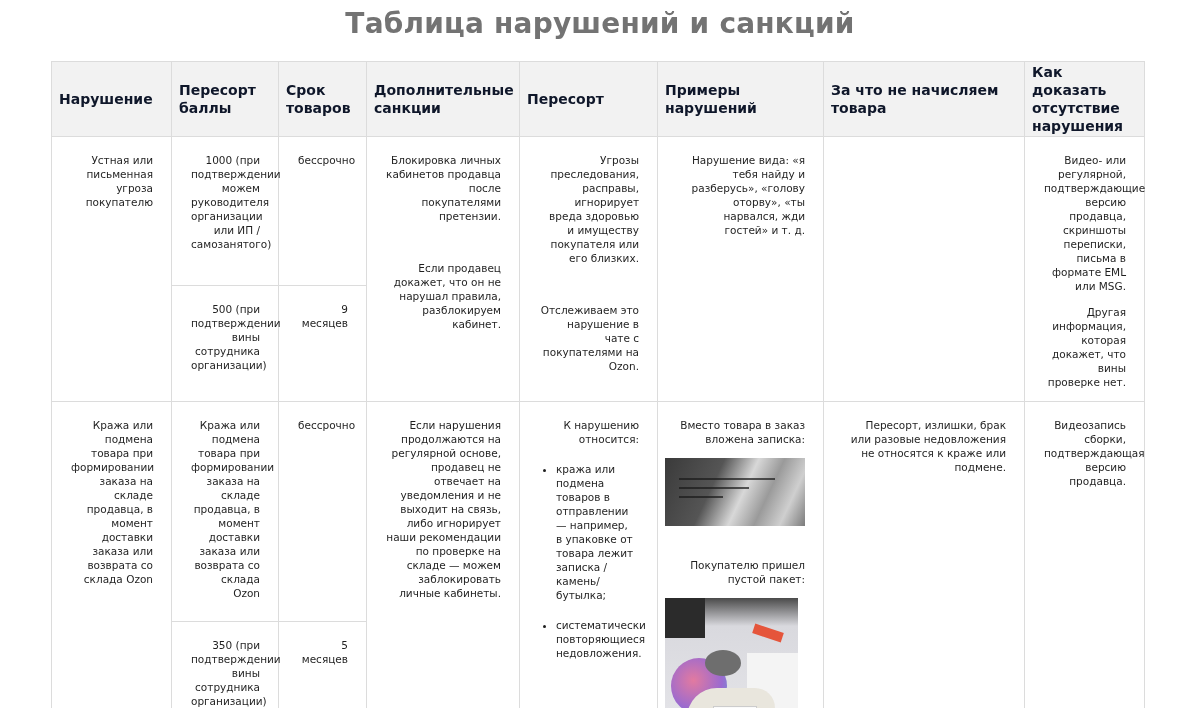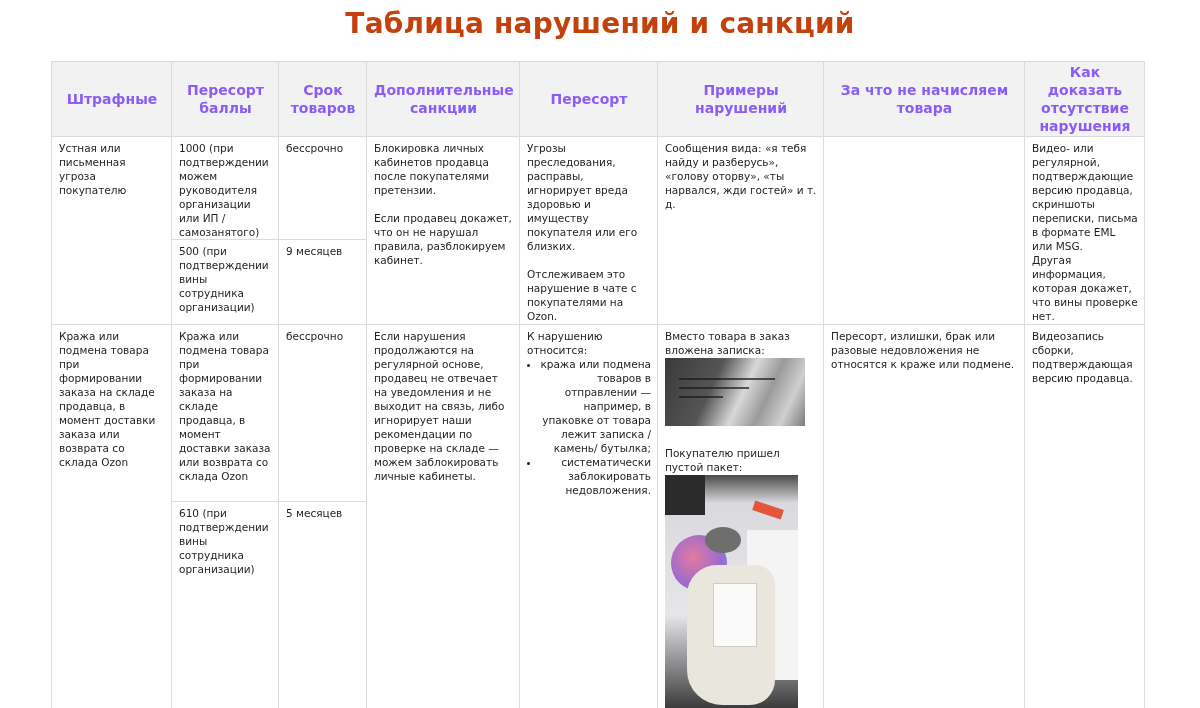--- a/index.html
+++ b/index.html
@@ -1,25 +1,25 @@
 <!DOCTYPE html>
 <html><head>
   <meta charset="utf-8">
   <style>
     html, body { margin: 0; padding: 0; background: #ffffff; }
     body { width: 1200px; height: 708px; overflow: hidden; font-family: "DejaVu Sans", sans-serif; color: #1a1a1a; position: relative; }
-    .title { position: absolute; left: 0; top: 4px; width: 1200px; text-align: center; font-family: "DejaVu Sans", sans-serif; font-weight: bold; font-size: 28px; color: #c2410c; letter-spacing: 0.2px; line-height: 40px; }
+    .title { position: absolute; left: 0; top: 4px; width: 1200px; text-align: center; font-family: "DejaVu Sans", sans-serif; font-weight: bold; font-size: 28px; color: #737373; letter-spacing: 0.2px; line-height: 40px; }
     table.grid { position: absolute; left: 51px; top: 61px; border-collapse: collapse; table-layout: fixed; width: 1093px; }
     table.grid th, table.grid td { border: 1px solid #dcdcdc; vertical-align: top; padding: 0; }
-    table.grid th { background: #f2f2f2; height: 74px; vertical-align: middle; text-align: center; font-family: "DejaVu Sans", sans-serif; font-weight: bold; font-size: 14px; line-height: 18px; color: #8b5cf6; padding: 0 6px 0 7px; }
+    table.grid th { background: #f2f2f2; height: 74px; vertical-align: middle; text-align: left; font-family: "DejaVu Sans", sans-serif; font-weight: bold; font-size: 14px; line-height: 18px; color: #0f172a; padding: 0 6px 0 7px; }
     table.grid td { font-size: 10.5px; line-height: 14px; color: #1f1f1f; padding: 4px 6px 0 7px; }
-    .p { margin: 0; }
+    .p { margin: 12px; text-align: right; }
     .gap { height: 14px; }
     ul.bl { margin: 0; padding: 0 0 0 13px; }
-    ul.bl li { margin: 0; padding-left: 0; text-align: right; }
+    ul.bl li { margin: 16px; padding-left: 0; }
     .ph1 { width: 140px; height: 68px; margin: 1px 0 0 0; background: linear-gradient(115deg, #3a3a3a 0%, #555 35%, #d8d8d8 55%, #9a9a9a 70%, #cfcfcf 85%, #7b7b7b 100%); position: relative; }
     .ph1 .line { position: absolute; left: 14px; height: 2px; background: #1a1a1a; opacity: .7; }
     .ph2 { width: 133px; height: 234px; margin: 1px 0 0 0; position: relative; overflow: hidden; background: linear-gradient(180deg, #4a4a4a 0%, #d9d9de 12%, #e6e6ea 60%, #3a3a3a 100%); }
     .ph2 .kbd { position: absolute; left: 0; top: 0; width: 40px; height: 40px; background: #2b2b2b; }
     .ph2 .pad { position: absolute; left: 6px; top: 60px; width: 56px; height: 56px; border-radius: 50%; background: radial-gradient(circle at 40% 40%, #e27aa0, #9a6ad0 60%, #5fa7d6); }
     .ph2 .mouse { position: absolute; left: 40px; top: 52px; width: 36px; height: 26px; border-radius: 50%; background: #6e6e6e; }
     .ph2 .paper { position: absolute; left: 82px; top: 55px; width: 52px; height: 150px; background: #f4f4f4; }
     .ph2 .bag { position: absolute; left: 22px; top: 90px; width: 88px; height: 140px; background: #e9e6dd; border-radius: 30px 20px 25px 35px; }
     .ph2 .label { position: absolute; left: 48px; top: 108px; width: 42px; height: 62px; background: #fafafa; border: 1px solid #ccc; }
     .ph2 .marker { position: absolute; left: 88px; top: 30px; width: 30px; height: 10px; background: #e5553b; transform: rotate(18deg); }
@@ -35,21 +35,21 @@
     <col style="width:107px">
     <col style="width:88px">
     <col style="width:153px">
     <col style="width:138px">
     <col style="width:166px">
     <col style="width:201px">
     <col style="width:120px">
   </colgroup>
   <thead>
     <tr>
-      <th>Штрафные</th>
+      <th>Нарушение</th>
       <th>Пересорт баллы</th>
       <th>Срок товаров</th>
       <th>Дополнительные санкции</th>
       <th>Пересорт</th>
       <th>Примеры нарушений</th>
       <th>За что не начисляем товара</th>
       <th>Как доказать отсутствие нарушения</th>
     </tr>
   </thead>
   <tbody>
@@ -68,21 +68,21 @@
         <p class="p">Блокировка личных кабинетов продавца после покупателями претензии.</p>
         <div class="gap"></div>
         <p class="p">Если продавец докажет, что он не нарушал правила, разблокируем кабинет.</p>
       </td>
       <td rowspan="2">
         <p class="p">Угрозы преследования, расправы, игнорирует вреда здоровью и имуществу покупателя или его близких.</p>
         <div class="gap"></div>
         <p class="p">Отслеживаем это нарушение в чате с покупателями на Ozon.</p>
       </td>
       <td rowspan="2">
-        <p class="p">Сообщения вида: «я тебя найду и разберусь», «голову оторву», «ты нарвался, жди гостей» и т. д.</p>
+        <p class="p">Нарушение вида: «я тебя найду и разберусь», «голову оторву», «ты нарвался, жди гостей» и т. д.</p>
       </td>
       <td rowspan="2">
         <p class="p"></p>
       </td>
       <td rowspan="2">
         <p class="p">Видео- или регулярной, подтверждающие версию продавца, скриншоты переписки, письма в формате EML или MSG.</p>
         <p class="p">Другая информация, которая докажет, что вины проверке нет.</p>
       </td>
     </tr>
     <tr style="height:85px">
@@ -104,21 +104,21 @@
       <td>
         <p class="p">бессрочно</p>
       </td>
       <td rowspan="2">
         <p class="p">Если  нарушения продолжаются на регулярной основе, продавец не отвечает на уведомления и не выходит на связь, либо игнорирует наши рекомендации по проверке на складе — можем заблокировать личные кабинеты.</p>
       </td>
       <td rowspan="2">
         <p class="p">К нарушению относится:</p>
         <ul class="bl">
           <li>кража или подмена товаров в отправлении — например, в упаковке от товара лежит  записка /камень/ бутылка;</li>
-          <li>систематически заблокировать недовложения.</li>
+          <li>систематически повторяющиеся недовложения.</li>
         </ul>
       </td>
       <td rowspan="2">
         <p class="p">Вместо товара в заказ вложена записка:</p>
         <div class="ph1">
           <div class="line" style="top:20px;width:96px;"></div>
           <div class="line" style="top:29px;width:70px;"></div>
           <div class="line" style="top:38px;width:44px;"></div>
         </div>
         <div class="gap" style="height:20px"></div>
@@ -135,20 +135,20 @@
       </td>
       <td rowspan="2">
         <p class="p">Пересорт, излишки, брак или разовые недовложения  не относятся к краже или подмене.</p>
       </td>
       <td rowspan="2">
         <p class="p">Видеозапись сборки, подтверждающая версию продавца.</p>
       </td>
     </tr>
     <tr style="height:202px">
       <td>
-        <p class="p">610 (при подтверждении вины сотрудника организации)</p>
+        <p class="p">350 (при подтверждении вины сотрудника организации)</p>
       </td>
       <td>
         <p class="p">5 месяцев</p>
       </td>
     </tr>
   </tbody>
 </table>
 
 </body></html>

